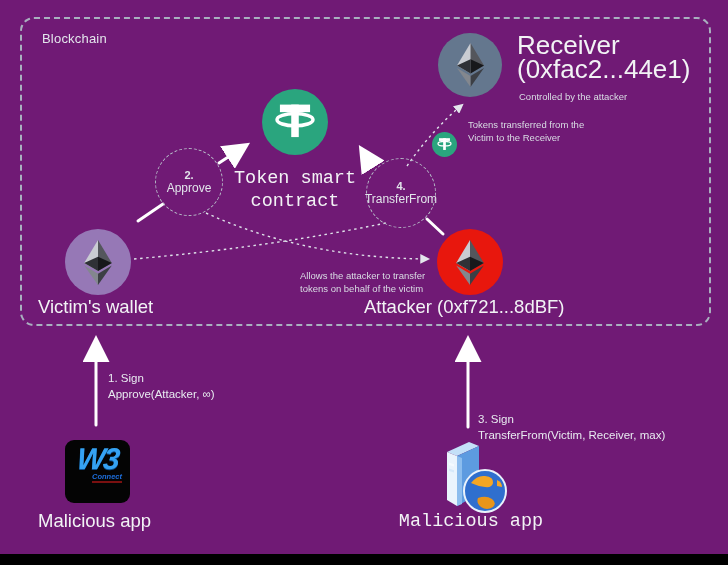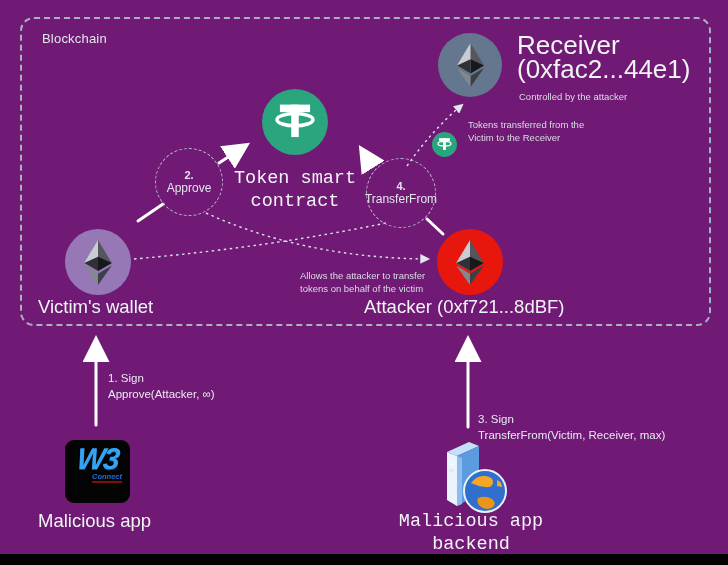--- a/index.html
+++ b/index.html
@@ -189,17 +189,16 @@
     <polygon points="22,20 27,22 27,68 22,70" fill="#8cbdee"></polygon>
     <rect x="14" y="22" width="5" height="2.4" fill="#f4faff" transform="skewY(18)"></rect>
     <rect x="14" y="28" width="5" height="2.4" fill="#d6e9fa" transform="skewY(18)"></rect>
     <circle cx="50" cy="55" r="21" fill="#2f6fce" stroke="#e9f2fb" stroke-width="2"></circle>
     <path d="M36,47 q6,-8 14,-7 q9,1 8,7 q-1,5 -8,4 q-8,-1 -14,-4 Z" fill="#f5a623"></path>
     <path d="M43,62 q8,-3 14,1 q5,4 1,8 q-6,4 -12,0 q-5,-4 -3,-9 Z" fill="#e8951a"></path>
     <path d="M62,44 q5,2 5,7 l-5,-1 Z" fill="#f5a623"></path>
   </svg>
   <div class="abs big-label center" style="left:396px;top:510px;width:150px;line-height:23px;">
     <div>Malicious app</div>
-    <div>backend</div>
   </div>
 
   <div class="abs" id="bottom-bar"></div>
 </div>
 
 </body></html>

